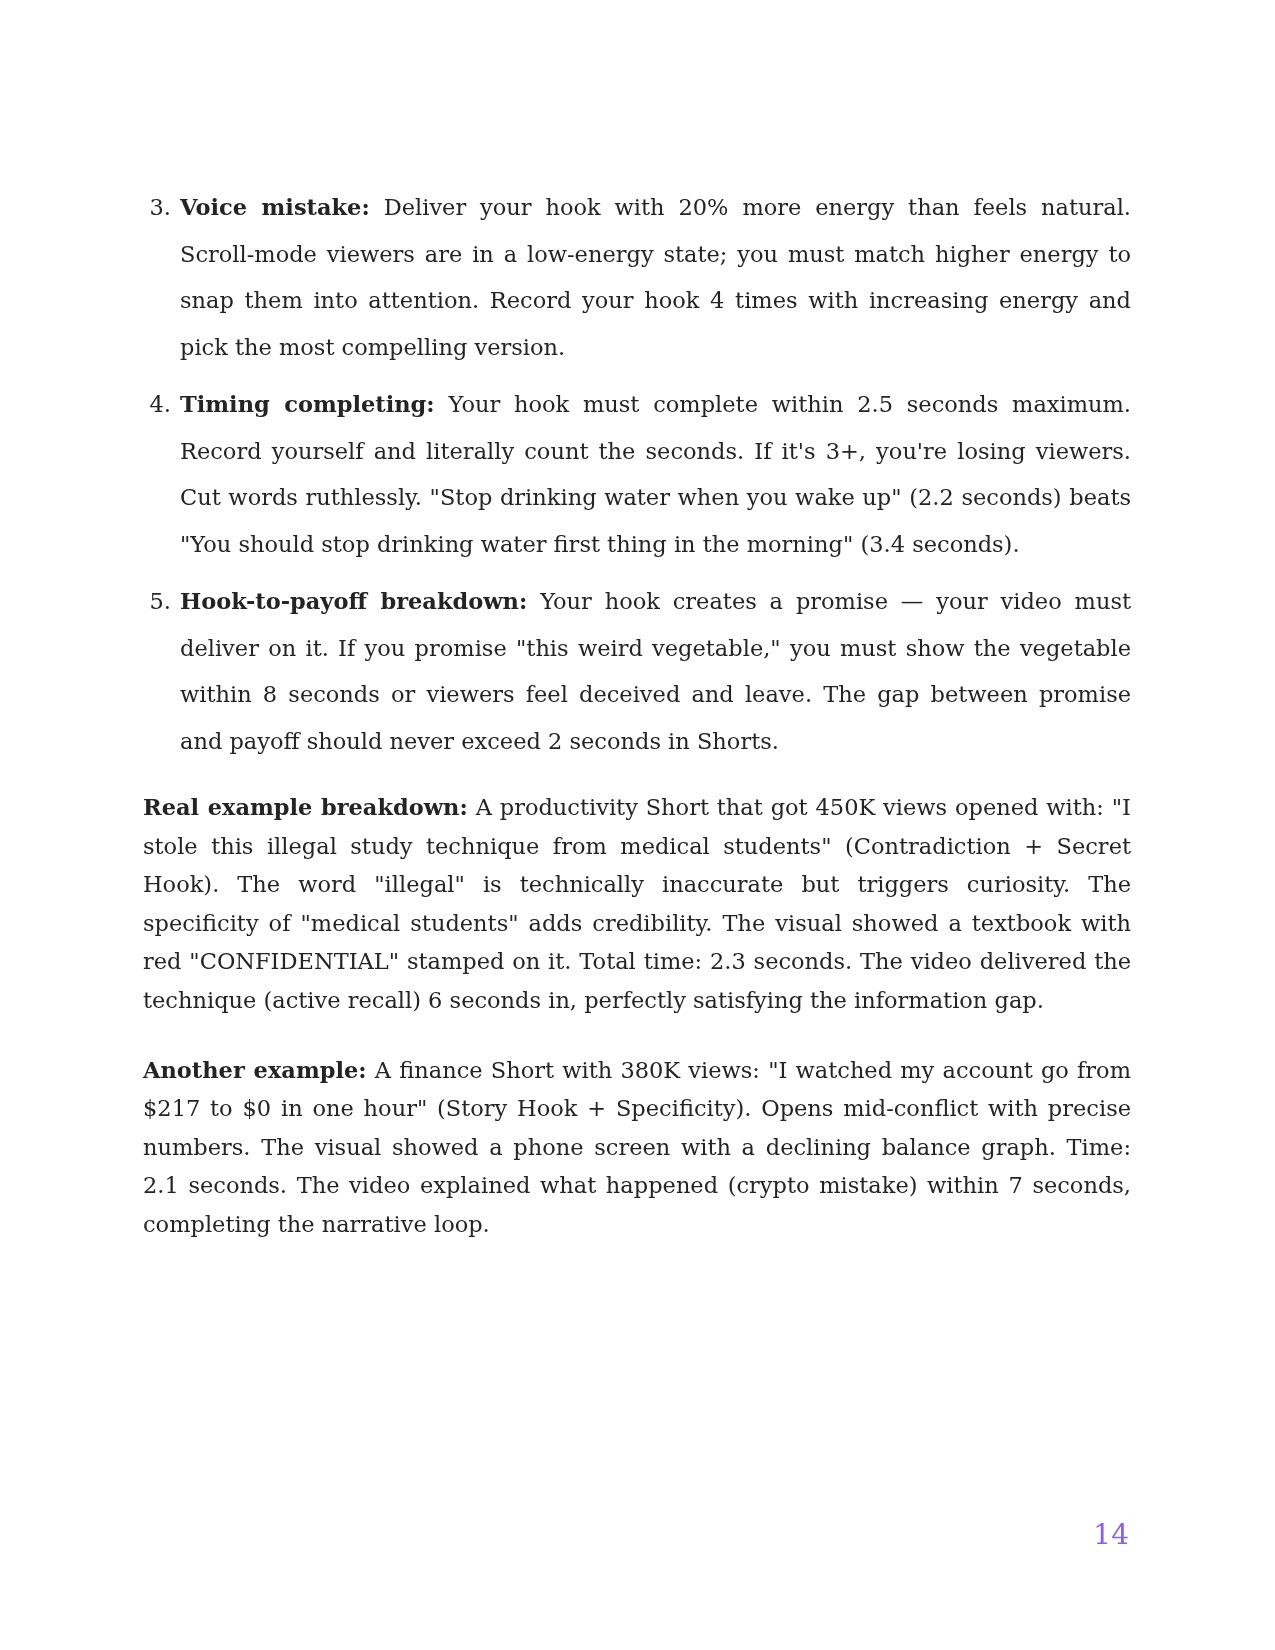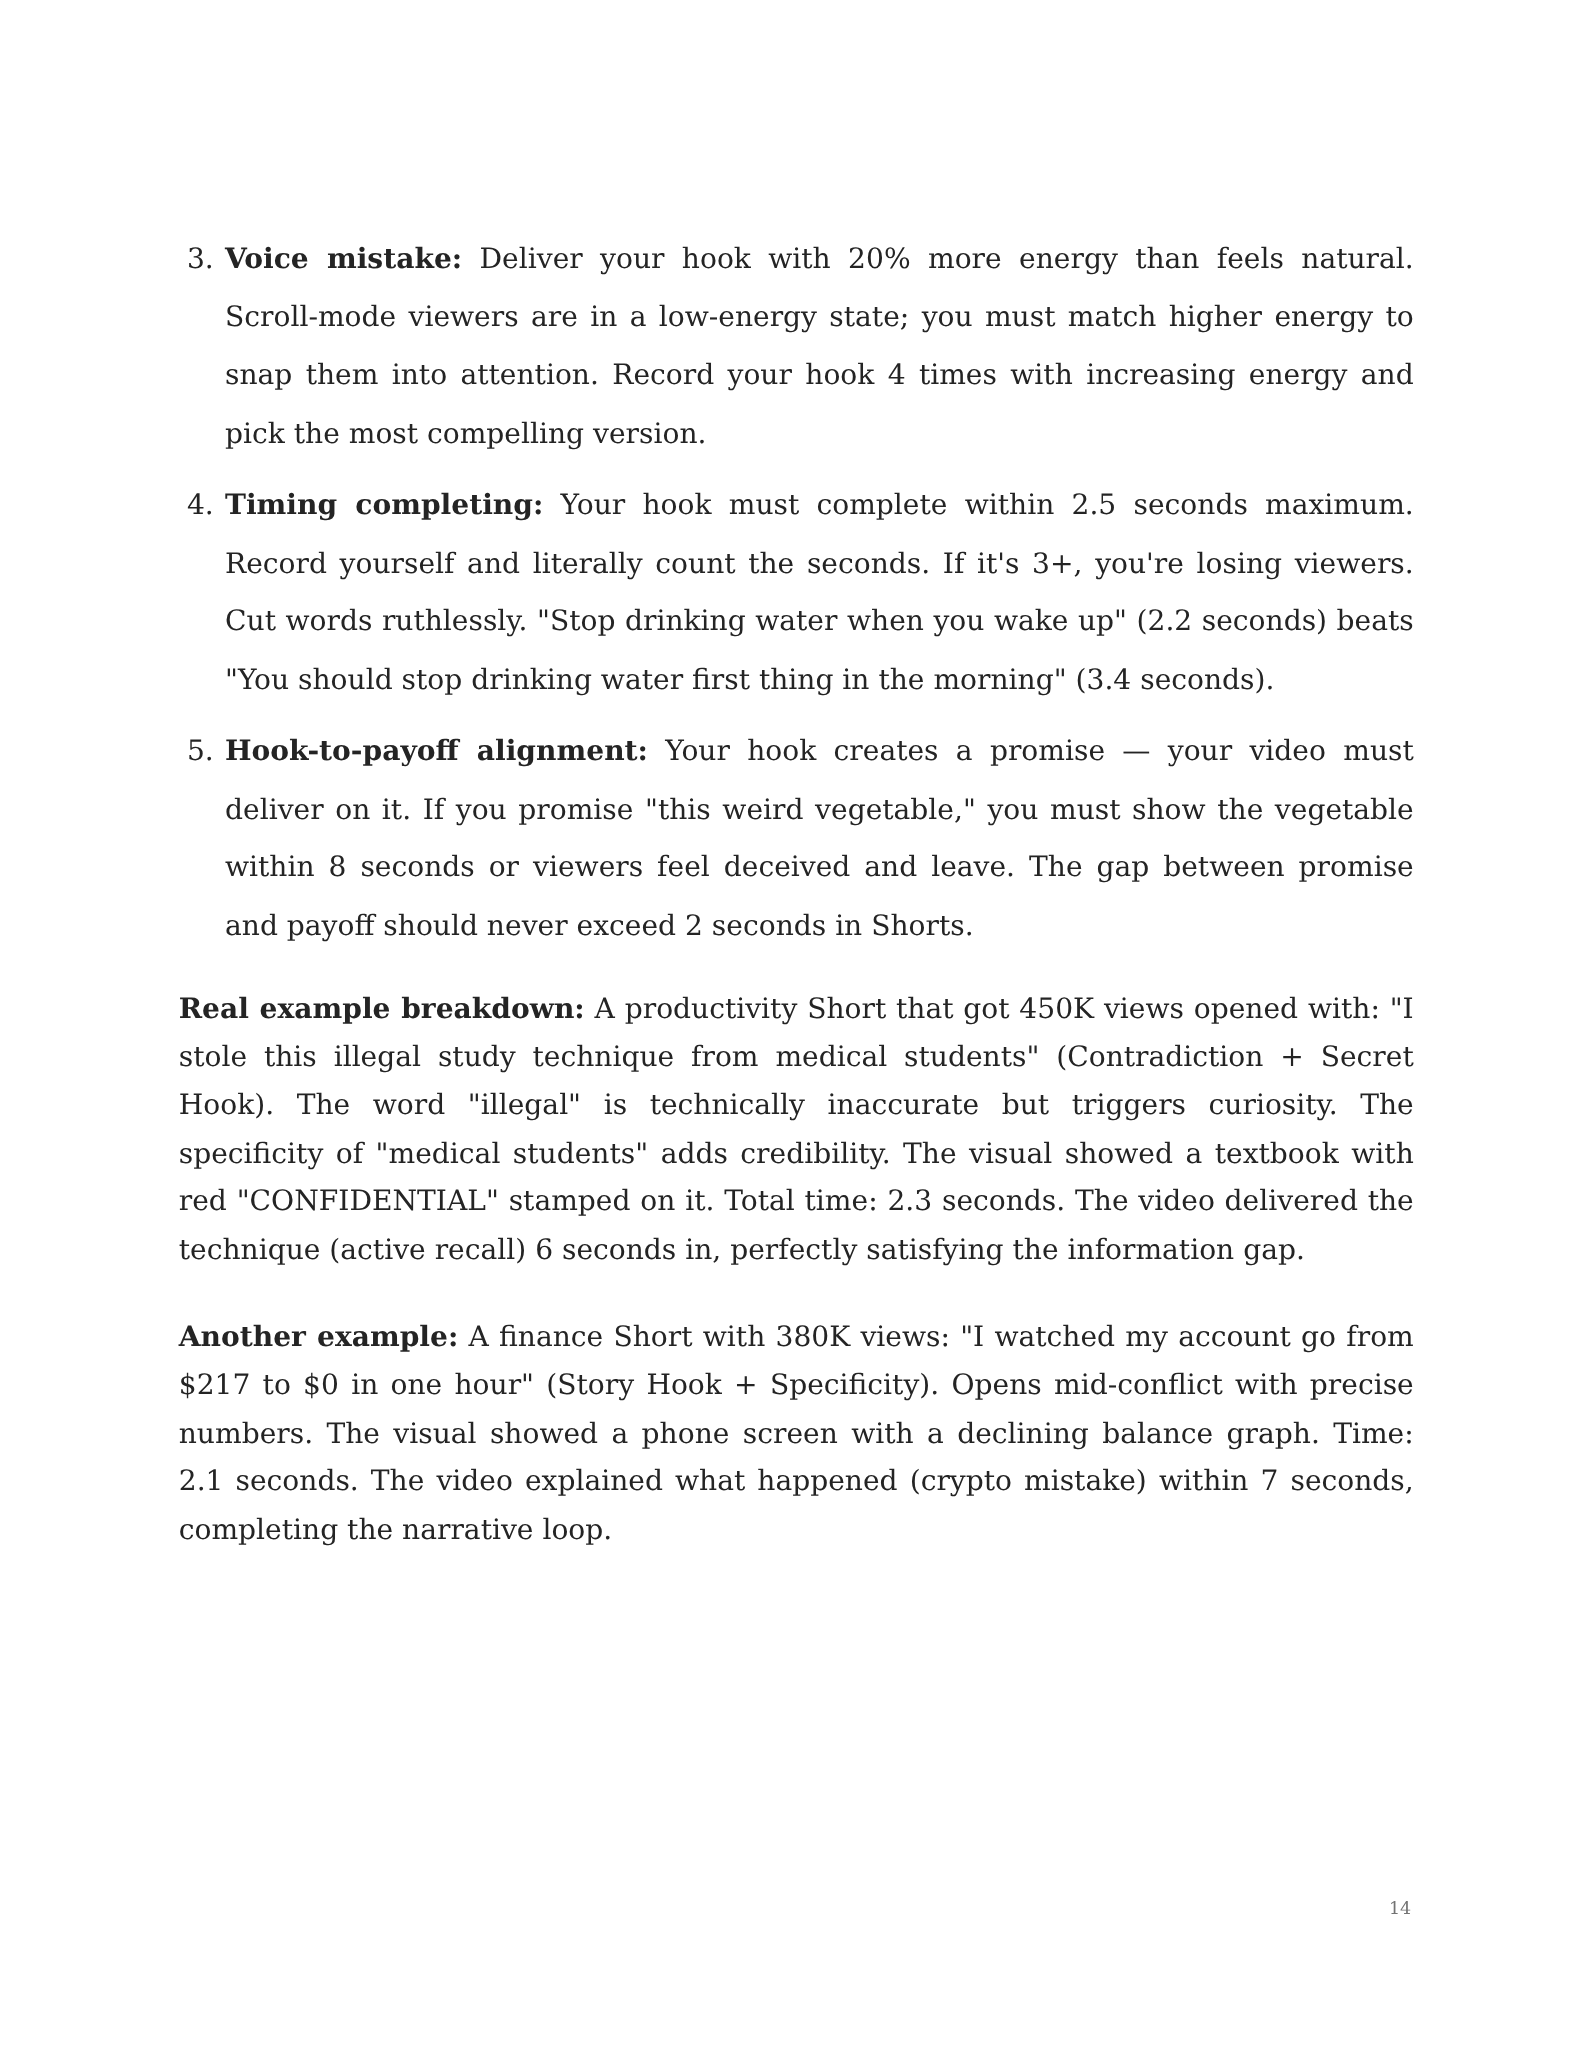--- a/index.html
+++ b/index.html
@@ -53,23 +53,23 @@
   .para-first {
     margin-top: 24px;
   }
   .para-second {
     margin-top: 31px;
   }
   .page-number {
     position: absolute;
     top: 1520px;
     right: 146px;
-    font-size: 14px;
+    font-size: 28px;
     line-height: 1.1;
-    color: #737373;
+    color: #8b5cf6;
   }
 </style>
 </head>
 <body>
 
 <div class="page">
 
   <div class="content">
 
     <div class="numbered-list">
@@ -81,21 +81,21 @@
       </div>
 
       <div class="list-item">
         <span class="list-item-number">4.</span>
         <span class="lead">Timing completing:</span>
         <span>Your hook must complete within 2.5 seconds maximum. Record yourself and literally count the seconds. If it's 3+, you're losing viewers. Cut words ruthlessly. "Stop drinking water when you wake up" (2.2 seconds) beats "You should stop drinking water first thing in the morning" (3.4 seconds).</span>
       </div>
 
       <div class="list-item">
         <span class="list-item-number">5.</span>
-        <span class="lead">Hook-to-payoff alignment:</span>
+        <span class="lead">Hook-to-payoff breakdown:</span>
         <span>Your hook creates a promise — your video must deliver on it. If you promise "this weird vegetable," you must show the vegetable within 8 seconds or viewers feel deceived and leave. The gap between promise and payoff should never exceed 2 seconds in Shorts.</span>
       </div>
 
     </div>
 
     <p class="para para-first">
       <span class="lead">Real example breakdown:</span>
       <span>A productivity Short that got 450K views opened with: "I stole this illegal study technique from medical students" (Contradiction + Secret Hook). The word "illegal" is technically inaccurate but triggers curiosity. The specificity of "medical students" adds credibility. The visual showed a textbook with red "CONFIDENTIAL" stamped on it. Total time: 2.3 seconds. The video delivered the technique (active recall) 6 seconds in, perfectly satisfying the information gap.</span>
     </p>
 

